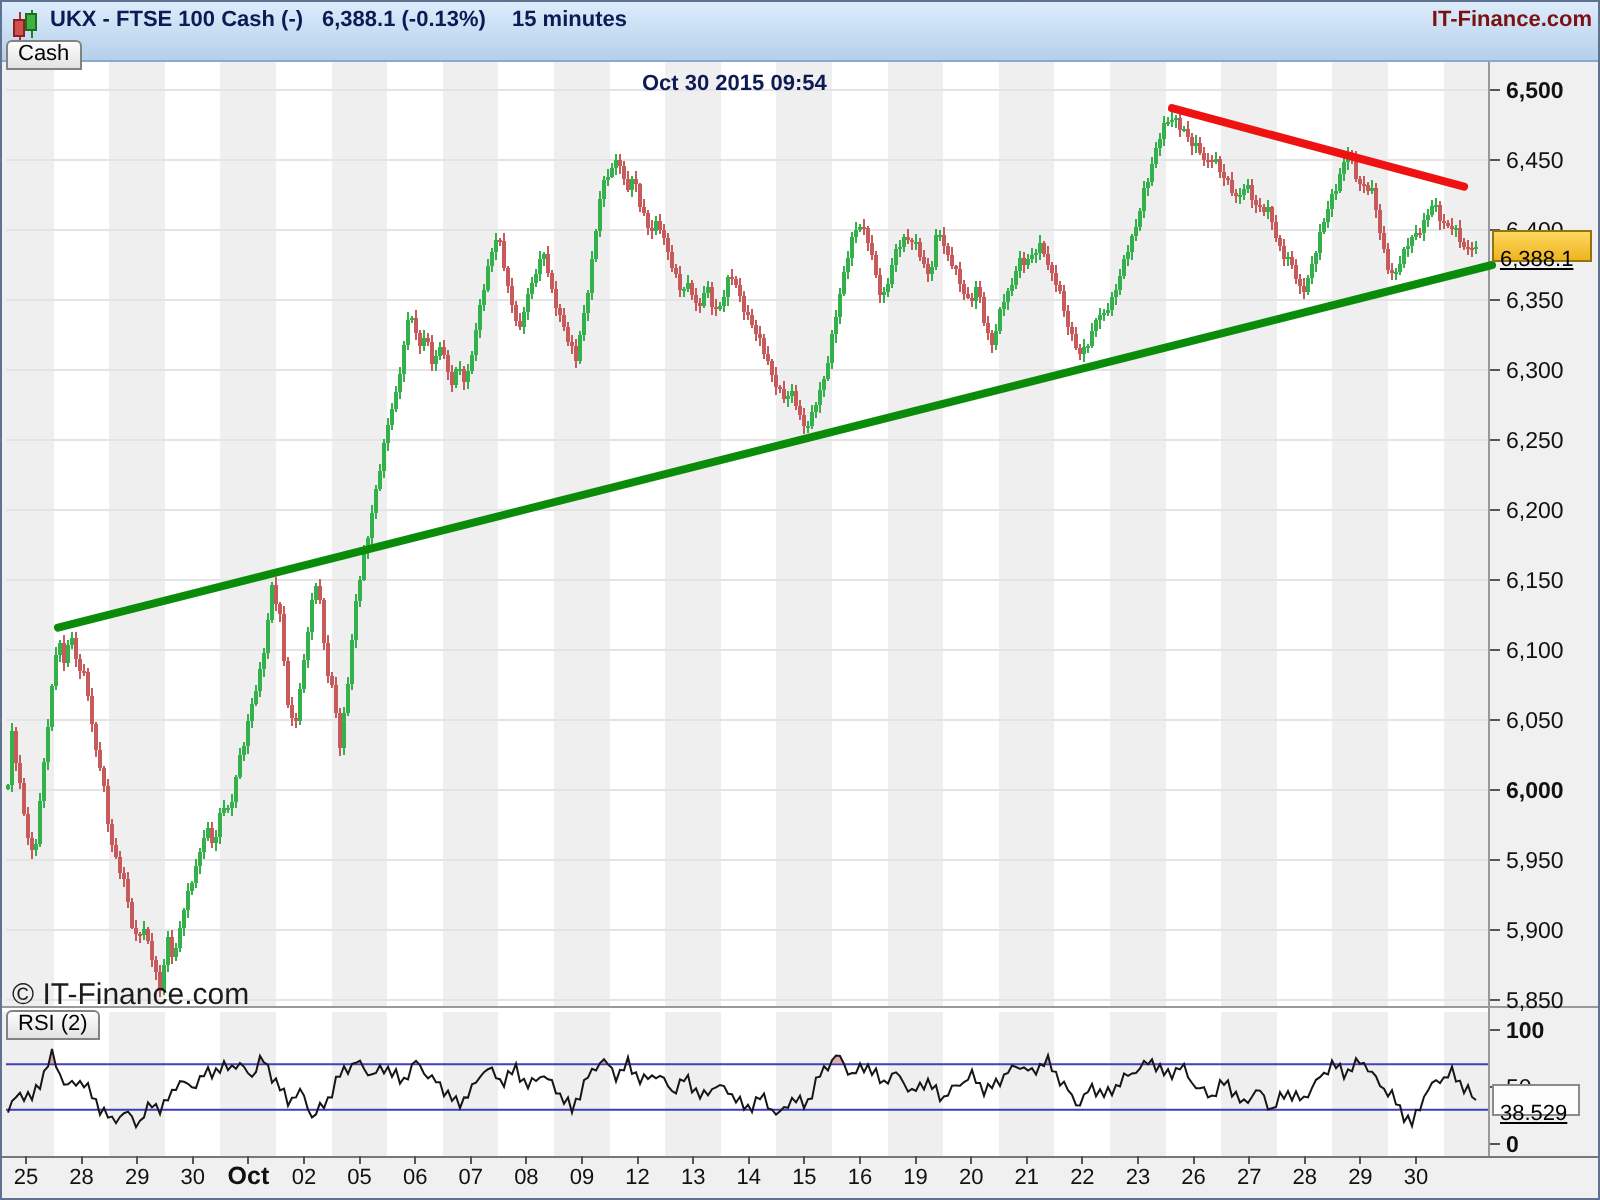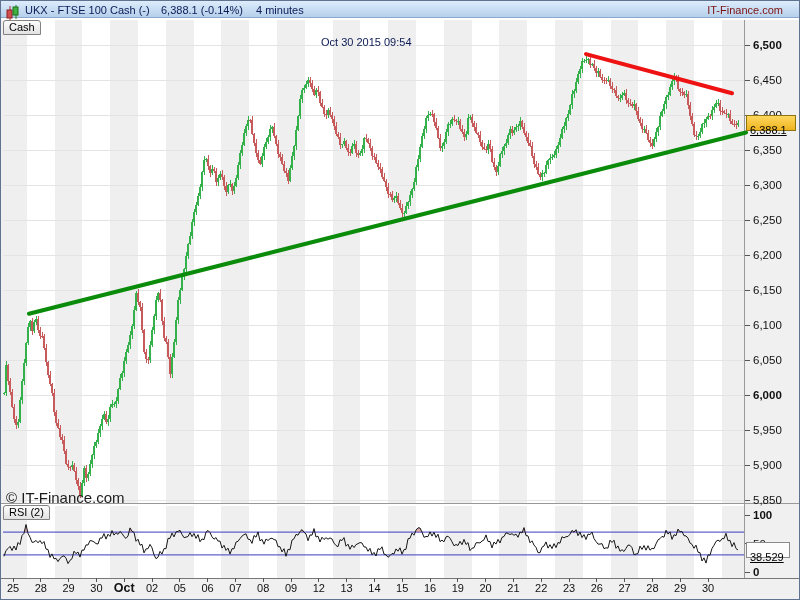--- a/index.html
+++ b/index.html
@@ -3,32 +3,32 @@
 <meta charset="utf-8">
 <style>
   html,body{margin:0;padding:0;background:#dcdcdc;}
   .window{
     position:relative;width:800px;height:600px;overflow:hidden;background:#ffffff;
     font-family:"Liberation Sans", sans-serif;
     border:1px solid #5f7390;box-sizing:border-box;
   }
   #chart-svg{position:absolute;left:0;top:0;z-index:1;}
   .titlebar{
-    position:absolute;left:0;top:0;width:100%;height:17px;z-index:4;
+    position:absolute;left:0;top:0;width:100%;height:30px;z-index:4;
     background:linear-gradient(#ddecfb,#b5d0eb);
     border-bottom:1px solid #8aaacd;box-sizing:border-box;
-    font-size:11px;font-weight:normal;color:#0c1a55;
+    font-size:11px;font-weight:bold;color:#0c1a55;
   }
   .titlebar span{position:absolute;top:3px;white-space:nowrap;}
   .tb-icon{left:3px;top:1px;}
   .tb-title{left:24px;}
   .tb-price{left:160px;}
   .tb-interval{left:255px;}
   .tb-datetime{left:320px;margin-top:32px;}
-  .tb-brand{right:16px;color:#7c1111;margin-left:12px;}
+  .tb-brand{right:3px;color:#7c1111;margin-left:12px;}
   .tab{
     position:absolute;z-index:4;
     background:linear-gradient(#fdfdfd,#e2e2e2);
     border:1px solid #828282;border-radius:3px 3px 0 0;
     font-size:11px;line-height:13px;padding:0 5px;color:#000;
   }
   .tab-price{left:2px;top:19px;}
   .tab-rsi{left:2px;top:504px;}
   .flag{
     position:absolute;z-index:4;font-size:11px;line-height:14px;
@@ -57,22 +57,22 @@
   <div class="titlebar">
     <span class="tb-icon">
       <svg width="17" height="17">
         <line x1="6" y1="2" x2="6" y2="16" stroke="#b03030" stroke-width="1"></line>
         <rect x="3" y="6" width="5" height="8" fill="#d05050" stroke="#902020" stroke-width="1"></rect>
         <line x1="12" y1="1" x2="12" y2="15" stroke="#208020" stroke-width="1"></line>
         <rect x="9" y="3" width="5" height="8" fill="#40b040" stroke="#1a701a" stroke-width="1"></rect>
       </svg>
     </span>
     <span class="tb-title">UKX - FTSE 100 Cash (-)</span>
-    <span class="tb-price">6,388.1 (-0.14%)</span>
-    <span class="tb-interval">4 minutes</span>
+    <span class="tb-price">6,388.1 (-0.13%)</span>
+    <span class="tb-interval">15 minutes</span>
     <span class="tb-datetime">Oct 30 2015 09:54</span>
     <span class="tb-brand">IT-Finance.com</span>
   </div>
 
   <svg id="chart-svg" width="800" height="600">
       <g shape-rendering="crispEdges">
         <g>
           <rect x="-2" y="19" width="27.8" height="483" fill="#efefef"></rect>
           <rect x="-2" y="505" width="27.8" height="72" fill="#efefef"></rect>
           <rect x="53.6" y="19" width="27.8" height="483" fill="#efefef"></rect>

